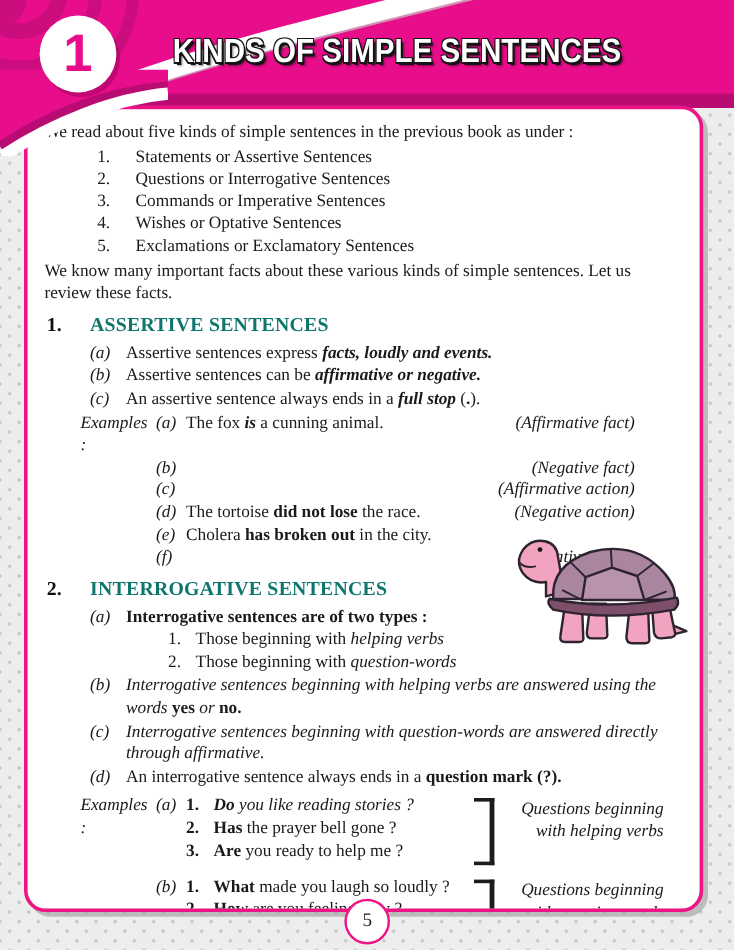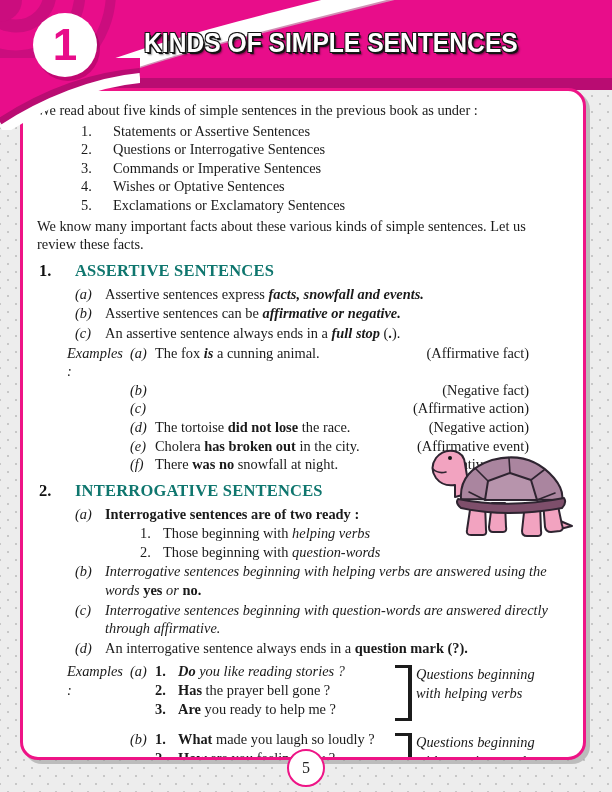--- a/index.html
+++ b/index.html
@@ -51,32 +51,32 @@
   .outro{margin:2px 0 0;}
   .section-head{display:flex;margin:7px 0 4px;font-weight:bold;font-size:16.5px;line-height:20px;}
   .section-head .sec-num{flex:none;width:36px;padding-left:2px;color:#111;}
   .section-head .sec-title{color:#0f766e;letter-spacing:.2px;}
   .point{display:flex;margin:1px 0 1px 38px;}
   .point .marker{flex:none;width:30px;font-style:italic;}
   .point .ptext{flex:1;padding-right:2px;}
   .ex-row{display:flex;margin-left:30px;padding-right:38px;}
   .ex-lab{flex:none;width:63px;font-style:italic;}
   .ex-mk{flex:none;width:25px;font-style:italic;}
-  .ex-note{margin-left:auto;}
+  .ex-note{margin-left:auto;font-style:italic;}
   .sub-item{display:flex;margin-left:103px;}
   .sub-item .num{flex:none;width:23px;}
   .q-group{display:flex;margin-left:30px;margin-top:5px;}
   .q-lab{flex:none;width:63px;font-style:italic;}
   .q-mk{flex:none;width:25px;font-style:italic;}
   .q-list{flex:none;width:240px;}
   .q-row{display:flex;}
   .q-row .q-num{flex:none;width:23px;font-weight:700;}
   .bracket{flex:none;width:13px;height:50px;margin-top:3px;
     border-right:4px solid #1c1c1c;border-top:3px solid #1c1c1c;border-bottom:3px solid #1c1c1c;}
-  .q-note{flex:1;font-style:italic;text-align:left;padding:3px 14px 0 4px;line-height:18.6px;}
+  .q-note{flex:1;font-style:italic;text-align:right;padding:3px 14px 0 4px;line-height:18.6px;}
   .tortoise{position:absolute;right:6px;top:352px;z-index:0;}
   
   .page-badge{
     position:absolute;left:50%;top:749px;transform:translateX(-50%);
     width:34px;height:34px;border-radius:50%;background:#fff;border:2px solid #ee1486;
     display:flex;align-items:center;justify-content:center;z-index:6;
     font-size:16px;color:#222;
   }
 </style>
 </head>
@@ -134,21 +134,21 @@
 
   <p class="outro">We know many important facts about these various kinds of simple sentences. Let us review these facts.</p>
 
   <div class="section-head">
     <span class="sec-num">1.</span>
     <span class="sec-title">ASSERTIVE SENTENCES</span>
   </div>
 
   <div class="point">
     <span class="marker">(a)</span>
-    <span class="ptext"><span>Assertive sentences express </span><span class="s-bi">facts, snowfall and events.</span></span>
+    <span class="ptext"><span>Assertive sentences express </span><span class="s-bi">facts, loudly and events.</span></span>
   </div>
   <div class="point">
     <span class="marker">(b)</span>
     <span class="ptext"><span>Assertive sentences can be </span><span class="s-bi">affirmative or negative.</span></span>
   </div>
   <div class="point">
     <span class="marker">(c)</span>
     <span class="ptext"><span>An assertive sentence always ends in a </span><span class="s-bi">full stop</span><span> (</span><span class="s-b">.</span><span>).</span></span>
   </div>
 
@@ -171,37 +171,35 @@
   <div class="ex-row">
     <span class="ex-lab"></span>
     <span class="ex-mk">(d)</span>
     <span><span>The tortoise </span><span class="s-b">did not lose</span><span> the race.</span></span>
     <span class="ex-note">(Negative action)</span>
   </div>
   <div class="ex-row">
     <span class="ex-lab"></span>
     <span class="ex-mk">(e)</span>
     <span><span>Cholera </span><span class="s-b">has broken out</span><span> in the city.</span></span>
-    <span class="ex-note">(Affirmative event)</span>
   </div>
   <div class="ex-row">
     <span class="ex-lab"></span>
     <span class="ex-mk">(f)</span>
-    <span><span>There </span><span class="s-b">was no</span><span> snowfall at night.</span></span>
     <span class="ex-note">(Negative event)</span>
   </div>
 
   <div class="section-head">
     <span class="sec-num">2.</span>
     <span class="sec-title">INTERROGATIVE SENTENCES</span>
   </div>
 
   <div class="point">
     <span class="marker">(a)</span>
-    <span class="ptext"><span class="s-b">Interrogative sentences are of two ready :</span></span>
+    <span class="ptext"><span class="s-b">Interrogative sentences are of two types :</span></span>
   </div>
   <div class="sub-item">
     <span class="num">1.</span>
     <span><span>Those beginning with </span><span class="s-i">helping verbs</span></span>
   </div>
   <div class="sub-item">
     <span class="num">2.</span>
     <span><span>Those beginning with </span><span class="s-i">question-words</span></span>
   </div>
 

